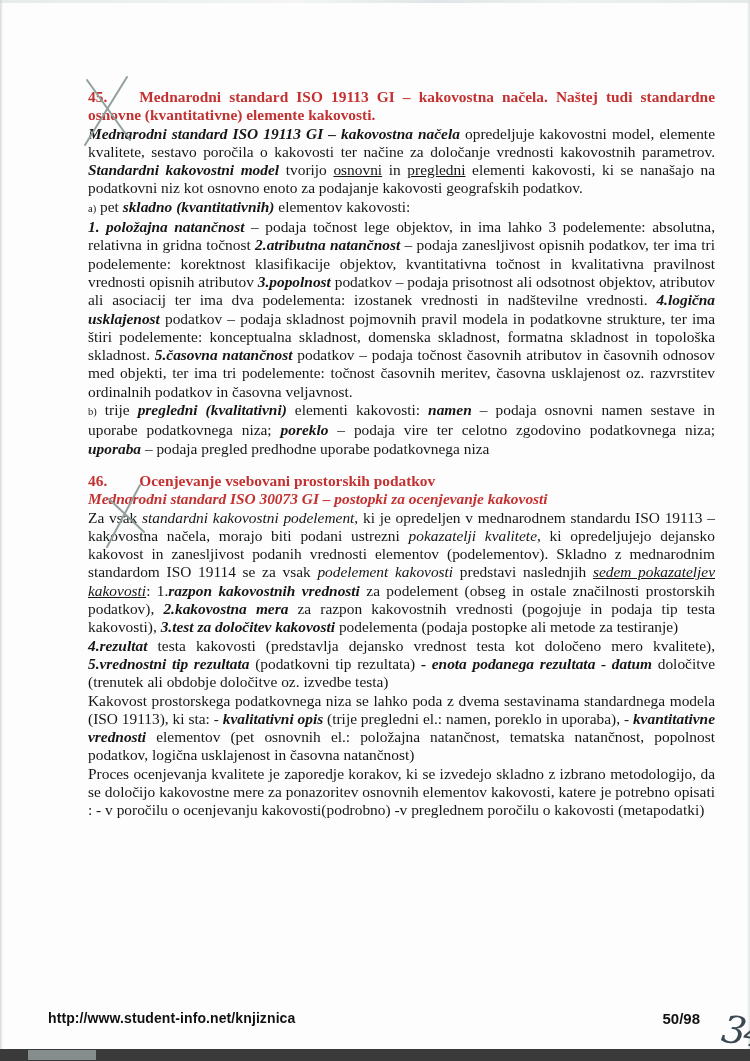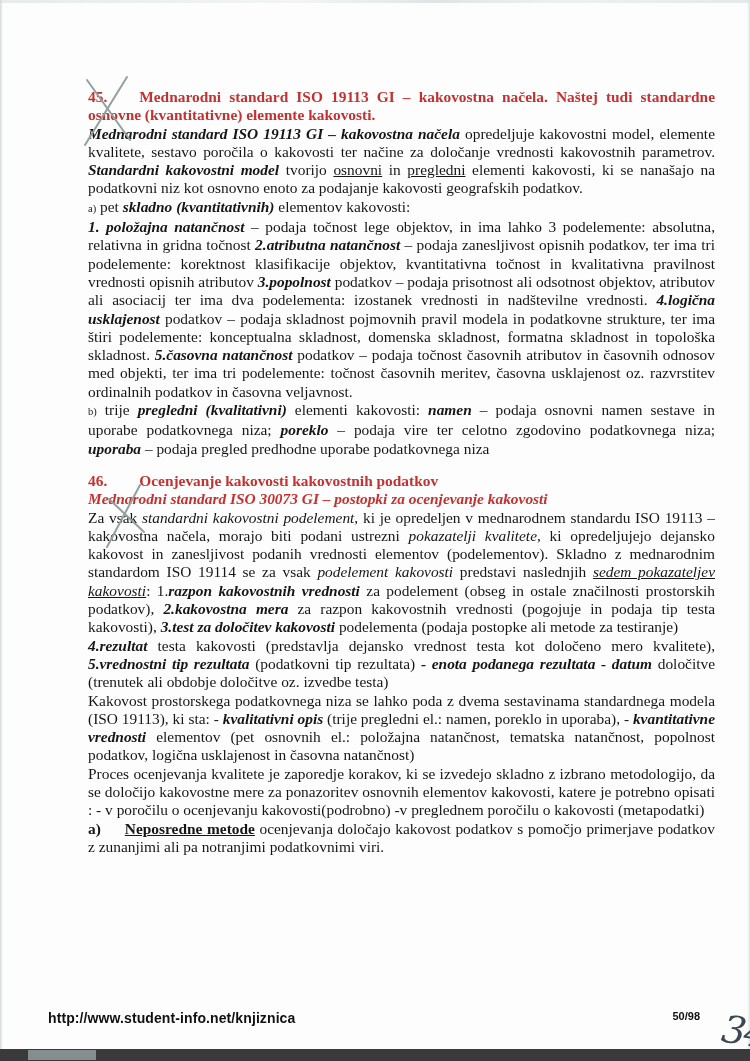--- a/index.html
+++ b/index.html
@@ -47,21 +47,21 @@
 
   
   .footer-url{
     position:absolute;left:48px;top:1010px;
     font-family:"Liberation Sans","DejaVu Sans",sans-serif;
     font-weight:bold;font-size:14px;color:#101010;letter-spacing:.1px;
   }
   .footer-page{
     position:absolute;right:50px;top:1010px;
     font-family:"Liberation Sans","DejaVu Sans",sans-serif;
-    font-weight:bold;font-size:11px;color:#101010;
+    font-weight:bold;font-size:15px;color:#101010;
   }
   .handwritten{
     position:absolute;left:722px;top:1010px;
     font-family:"DejaVu Serif",serif;font-style:italic;
     font-size:38px;color:var(--ink,#3b4852);
     transform:rotate(9deg);letter-spacing:-2px;
   }
 </style>
 </head>
 <body>
@@ -71,27 +71,26 @@
   <div class="edge-top"></div>
   <div class="edge-left"></div>
   <div class="edge-right"></div>
 
   <div class="content">
     <p class="blk red"><span class="b">45.</span><span class="gap"></span><span class="b">Mednarodni standard ISO 19113 GI – kakovostna načela. Naštej tudi standardne osnovne (kvantitativne) elemente kakovosti.</span></p>
     <p class="blk"><span class="bi">Mednarodni standard ISO 19113 GI – kakovostna načela</span><span class="r"> opredeljuje kakovostni model, elemente kvalitete, sestavo poročila o kakovosti ter načine za določanje vrednosti kakovostnih parametrov. </span><span class="bi">Standardni kakovostni model</span><span class="r"> tvorijo </span><span class="u">osnovni</span><span class="r"> in </span><span class="u">pregledni</span><span class="r"> elementi kakovosti, ki se nanašajo na podatkovni niz kot osnovno enoto za podajanje kakovosti geografskih podatkov.</span></p>
     <p class="blk"><span class="sup">a)</span><span class="r"> pet </span><span class="bi">skladno (kvantitativnih)</span><span class="r"> elementov kakovosti:</span></p>
     <p class="blk"><span class="bi">1. položajna natančnost</span><span class="r"> – podaja točnost lege objektov, in ima lahko 3 podelemente: absolutna, relativna in gridna točnost  </span><span class="bi">2.atributna natančnost</span><span class="r"> – podaja zanesljivost opisnih podatkov, ter ima tri podelemente: korektnost klasifikacije objektov, kvantitativna točnost in kvalitativna pravilnost vrednosti opisnih atributov </span><span class="bi">3.popolnost</span><span class="r"> podatkov – podaja prisotnost ali odsotnost objektov, atributov ali asociacij ter ima dva podelementa: izostanek vrednosti in nadštevilne vrednosti. </span><span class="bi">4.logična usklajenost</span><span class="r"> podatkov – podaja skladnost pojmovnih pravil modela in podatkovne strukture, ter ima štiri podelemente: konceptualna skladnost, domenska skladnost, formatna skladnost in topološka skladnost. </span><span class="bi">5.časovna natančnost</span><span class="r"> podatkov – podaja točnost časovnih atributov in časovnih odnosov med objekti, ter ima tri podelemente: točnost časovnih meritev, časovna usklajenost oz. razvrstitev ordinalnih podatkov in časovna veljavnost.</span></p>
     <p class="blk"><span class="sup">b)</span><span class="r"> trije </span><span class="bi">pregledni (kvalitativni)</span><span class="r"> elementi kakovosti: </span><span class="bi">namen</span><span class="r"> – podaja osnovni namen sestave in uporabe podatkovnega niza; </span><span class="bi">poreklo</span><span class="r"> – podaja vire ter celotno zgodovino podatkovnega niza; </span><span class="bi">uporaba</span><span class="r"> – podaja pregled predhodne uporabe podatkovnega niza</span></p>
-    <p class="blk red h46"><span class="b">46.</span><span class="gap"></span><span class="b">Ocenjevanje kakovosti kakovostnih podatkov</span></p>
+    <p class="blk red h46"><span class="b">46.</span><span class="gap"></span><span class="b">Ocenjevanje vsebovani prostorskih podatkov</span></p>
     <p class="blk red"><span class="bi">Mednarodni standard ISO 30073 GI – postopki za ocenjevanje kakovosti</span></p>
     <p class="blk"><span class="r">Za vsak </span><span class="i">standardni kakovostni podelement</span><span class="r">, ki je opredeljen v mednarodnem standardu ISO 19113 – kakovostna načela, morajo biti podani ustrezni </span><span class="i">pokazatelji kvalitete</span><span class="r">, ki opredeljujejo dejansko kakovost in zanesljivost podanih vrednosti elementov (podelementov). Skladno z mednarodnim standardom ISO 19114 se za vsak </span><span class="i">podelement kakovosti</span><span class="r"> predstavi naslednjih </span><span class="iu">sedem pokazateljev kakovosti</span><span class="r">: 1.</span><span class="bi">razpon kakovostnih vrednosti</span><span class="r"> za podelement (obseg in ostale značilnosti prostorskih podatkov), </span><span class="bi">2.kakovostna mera</span><span class="r"> za razpon kakovostnih vrednosti (pogojuje in podaja tip testa kakovosti), </span><span class="bi">3.test za določitev kakovosti</span><span class="r"> podelementa (podaja postopke ali metode za testiranje)</span></p>
     <p class="blk"><span class="bi">4.rezultat</span><span class="r"> testa kakovosti (predstavlja dejansko vrednost testa kot določeno mero kvalitete), </span><span class="bi">5.vrednostni tip rezultata</span><span class="r"> (podatkovni tip rezultata)  </span><span class="bi">- enota podanega rezultata - datum</span><span class="r"> določitve (trenutek ali obdobje določitve oz. izvedbe testa)</span></p>
     <p class="blk"><span class="r">Kakovost prostorskega podatkovnega niza se lahko poda z dvema sestavinama standardnega modela (ISO 19113), ki sta: - </span><span class="bi">kvalitativni opis</span><span class="r"> (trije pregledni el.: namen, poreklo in uporaba), - </span><span class="bi">kvantitativne vrednosti</span><span class="r"> elementov (pet osnovnih el.: položajna natančnost, tematska natančnost, popolnost podatkov, logična usklajenost in časovna natančnost)</span></p>
     <p class="blk"><span class="r">Proces ocenjevanja kvalitete je zaporedje korakov, ki se izvedejo skladno z izbrano metodologijo, da se določijo kakovostne mere za ponazoritev osnovnih elementov kakovosti, katere je potrebno opisati : - v poročilu o ocenjevanju kakovosti(podrobno) -v preglednem poročilu o kakovosti (metapodatki)</span></p>
-    <p class="blk"><span class="b">a)</span><span class="gap-sm"></span><span class="bu">Neposredne metode</span><span class="r"> ocenjevanja določajo kakovost podatkov s pomočjo primerjave podatkov z zunanjimi ali pa notranjimi podatkovnimi viri.</span></p>
   </div>
 
   <svg class="xmark" style="left:78px;top:74px;width:70px;height:74px" viewBox="0 0 70 74">
     <line x1="9" y1="6" x2="52" y2="66"></line>
     <line x1="49" y1="3" x2="7" y2="71"></line>
   </svg>
 
   <svg class="xmark" style="left:100px;top:482px;width:55px;height:68px" viewBox="0 0 55 68">
     <line x1="40" y1="3" x2="7" y2="65"></line>
     <line x1="9" y1="17" x2="44" y2="50"></line>

